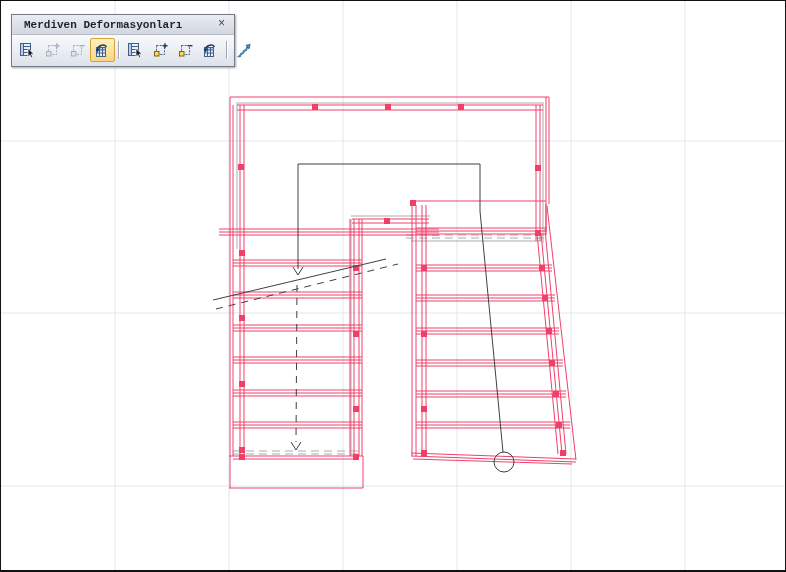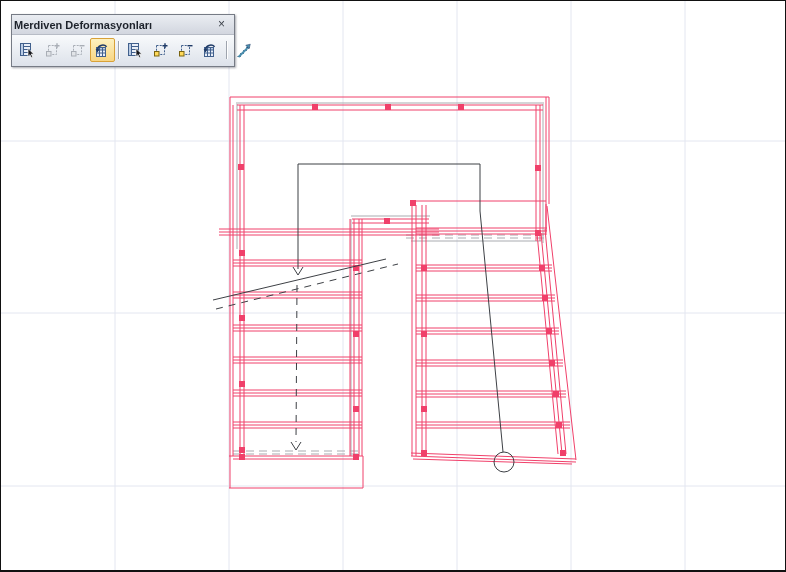--- a/index.html
+++ b/index.html
@@ -14,23 +14,24 @@
   .canvas-svg{position:absolute;left:0;top:0;}
   
   .panel{
     position:absolute;left:10px;top:13px;width:222px;
     background:#e1e4ea;
     border:1px solid #767b85;
     box-shadow:1px 1px 2px rgba(60,65,75,.45);
   }
   .titlebar{
     height:19px;display:flex;align-items:center;
-    padding:0 5px 0 2px;
+    padding:0 5px 0 12px;
     background:linear-gradient(#eaedf2,#d2d6df);
     border-bottom:1px solid #b7bcc6;
+    font-family:Liberation Mono, monospace;
   }
   .title{
     flex:1;font-size:11px;font-weight:bold;color:#1d222b;
     white-space:nowrap;overflow:hidden;
   }
   .close{
     width:15px;height:15px;line-height:15px;text-align:center;
     font-size:12px;color:#40454e;cursor:default;
   }
   .tools{

